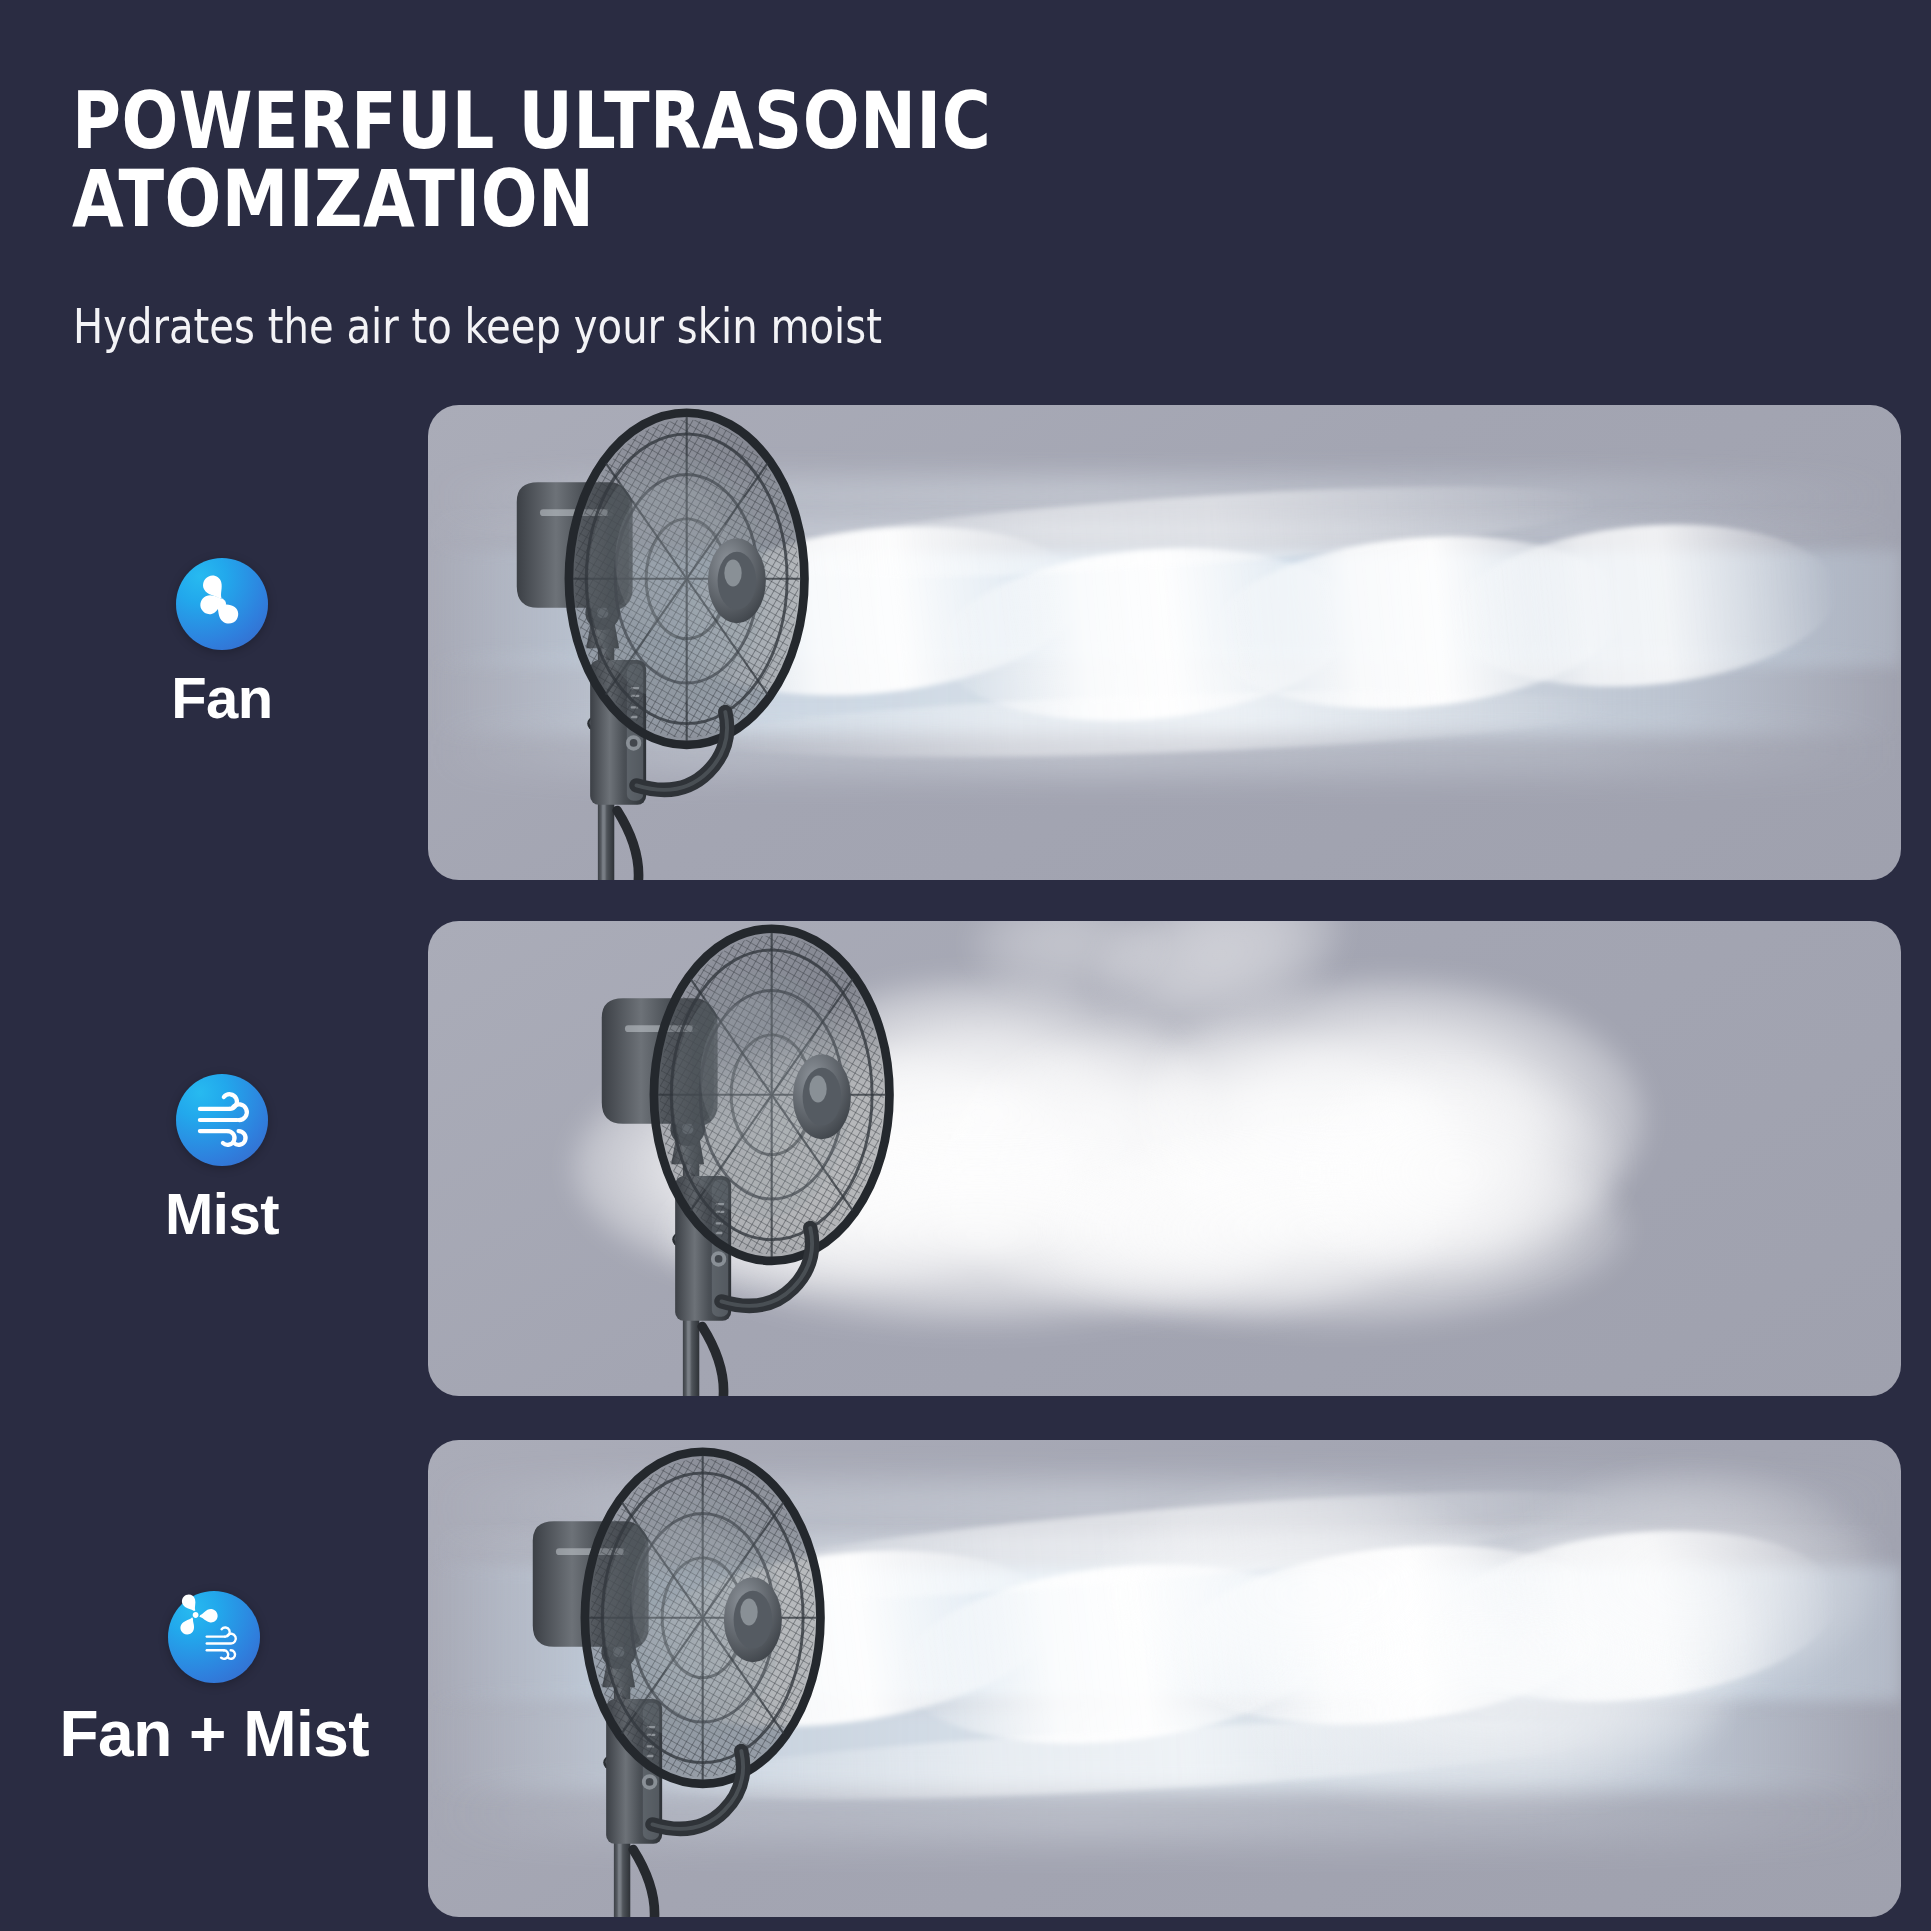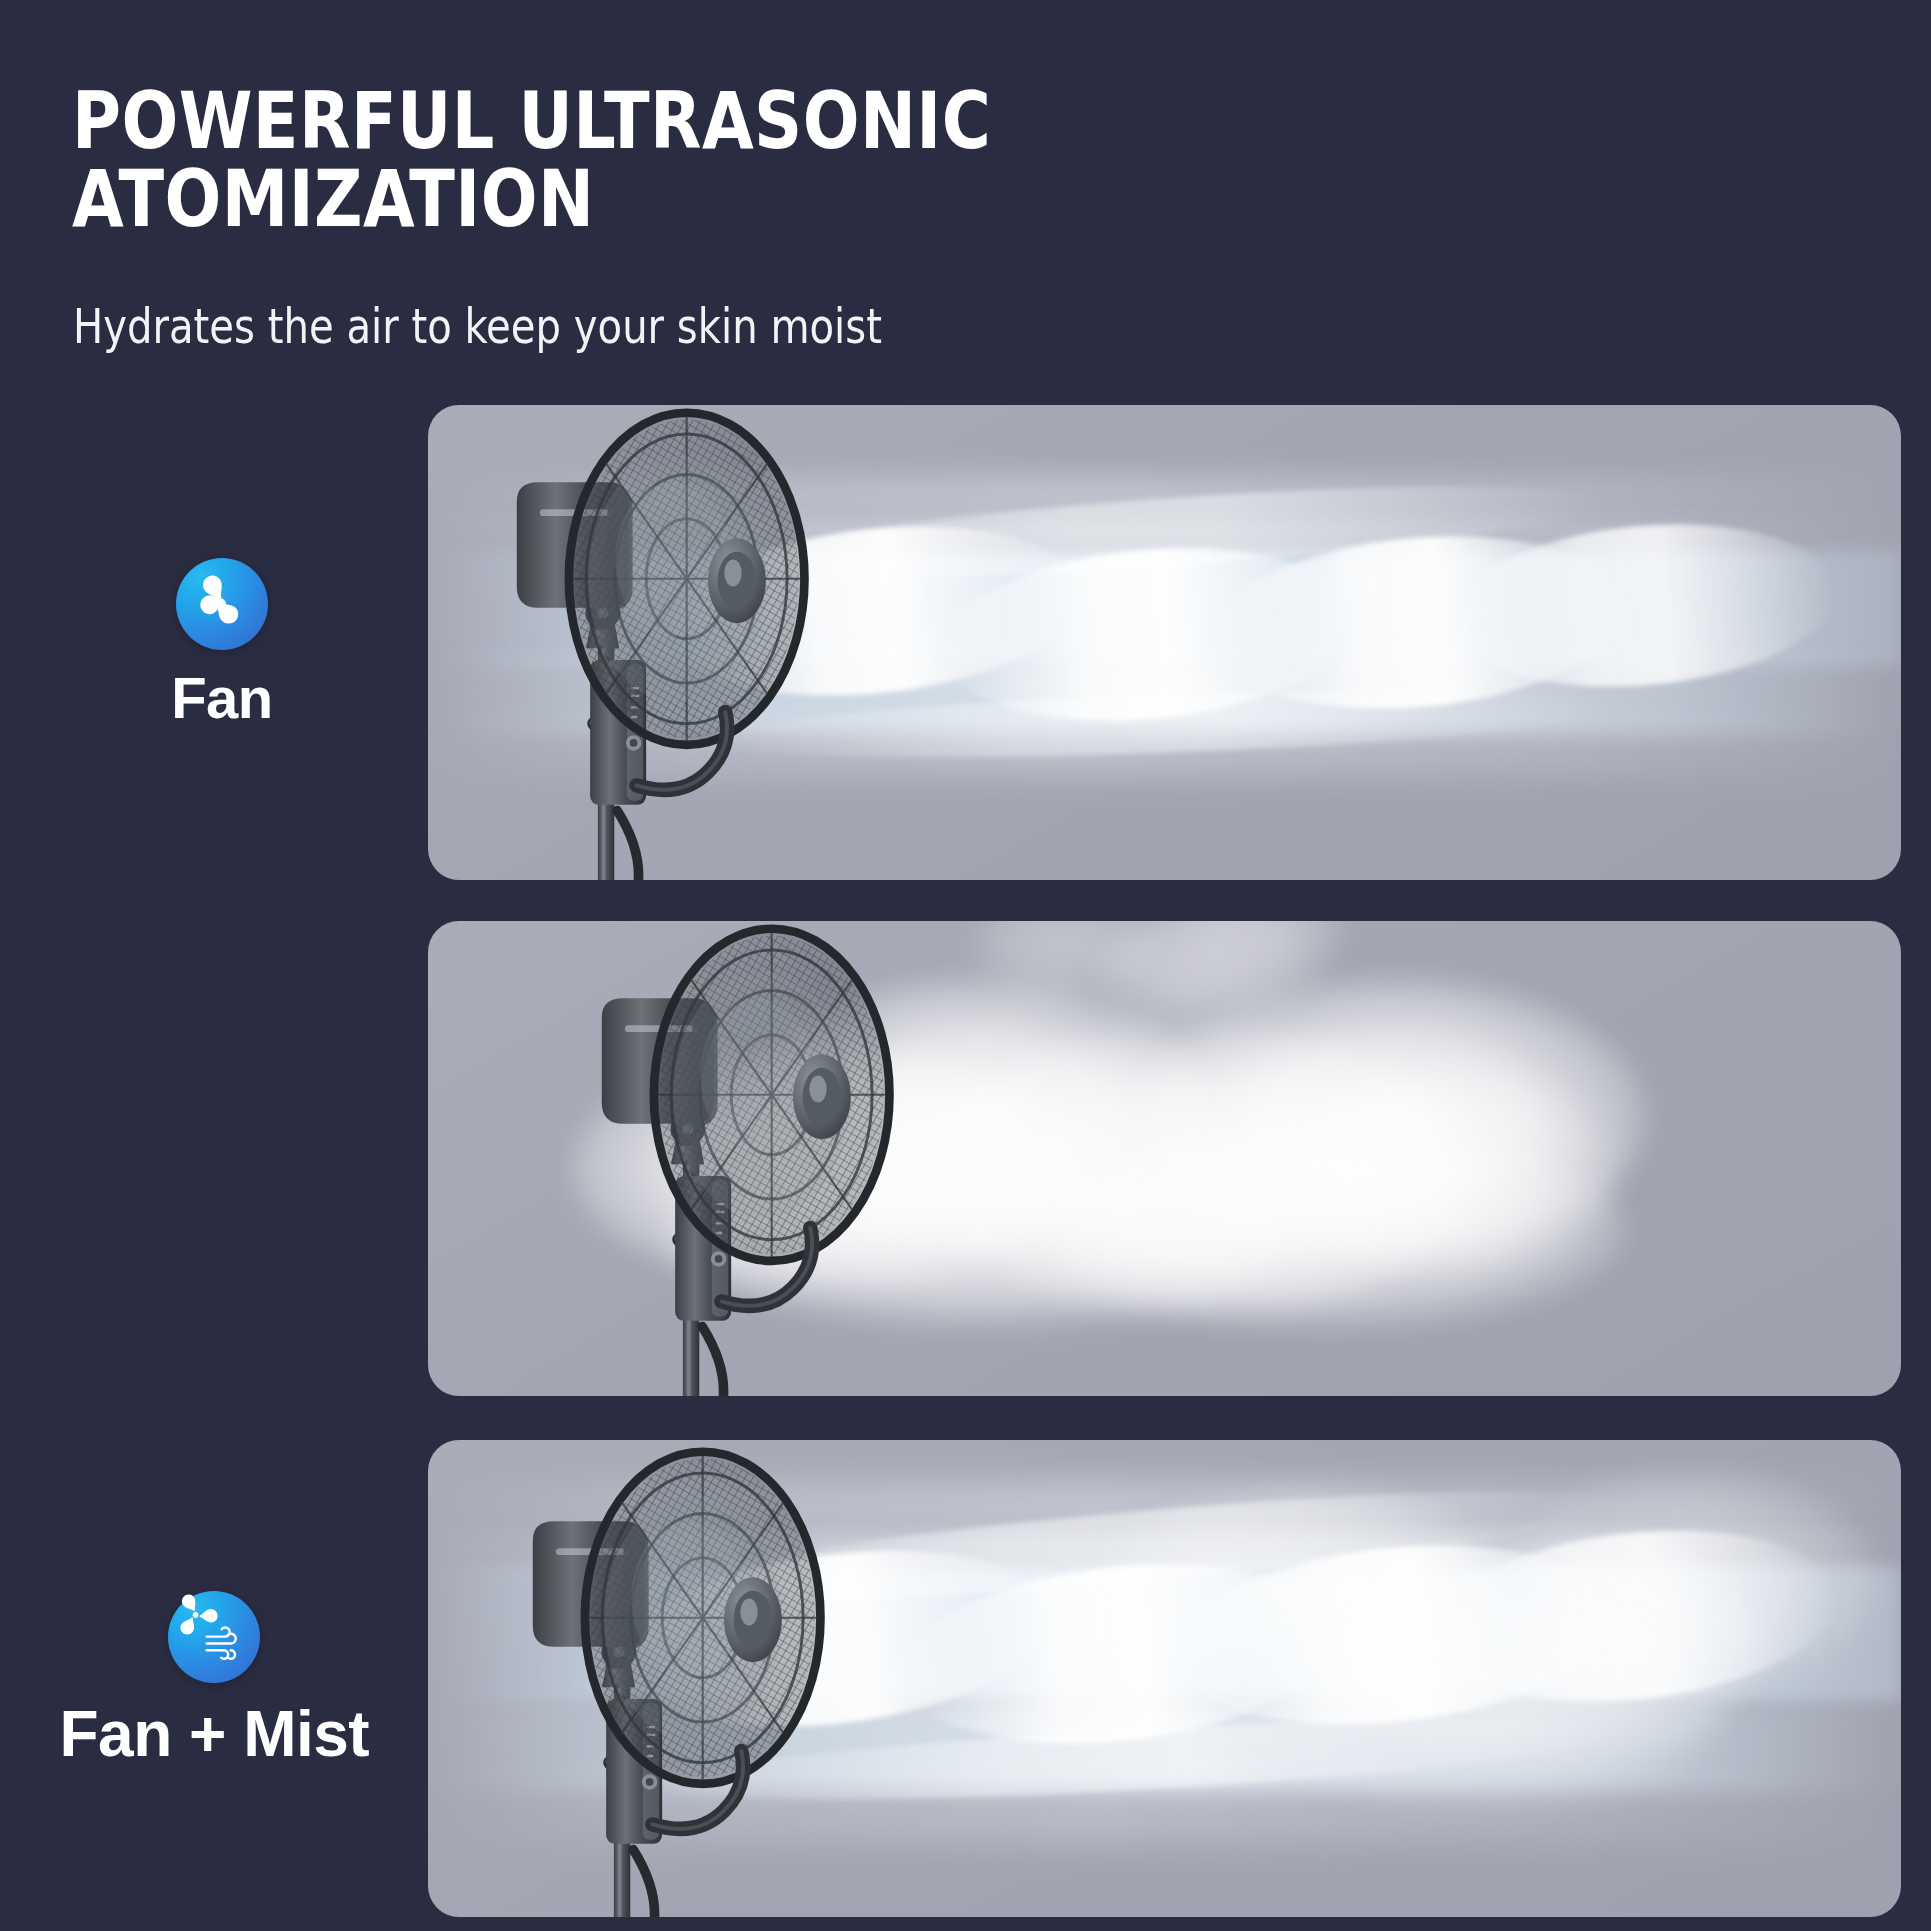--- a/index.html
+++ b/index.html
@@ -209,20 +209,36 @@
             <path d="M176 420 q24 38 22 72" fill="none" stroke="#26292e" stroke-width="10" stroke-linecap="round"></path>
           </svg>
         </div>
 
       </div>
     </div>
   </div>
 
   <div class="row row-2">
 
+    <div class="feature">
+      <div class="badge">
+        <svg viewBox="0 0 100 100" aria-hidden="true">
+          <g fill="none" stroke="#ffffff" stroke-width="4.6" stroke-linecap="round">
+            <path d="M26 38 h32"></path>
+            <path d="M26 50 h40"></path>
+            <path d="M26 62 h30"></path>
+            <path d="M58 38 a8 8 0 10 -6 -13"></path>
+            <path d="M66 50 a8.5 8.5 0 10 -6 -14" transform="translate(2,0)"></path>
+            <path d="M56 62 a7.5 7.5 0 11 -5 13"></path>
+            <path d="M68 62 a7.5 7.5 0 11 -5 13"></path>
+          </g>
+        </svg>
+      </div>
+      <div class="feature-label">Mist</div>
+    </div>
 
     <div class="panel">
       <div class="panel-inner">
 
         <div class="flow">
           <div class="mist-blob" style="left:145px;top:126px;width:502px;height:241px;"></div>
           <div class="mist-blob" style="left:319px;top:58px;width:463px;height:270px;"></div>
           <div class="mist-blob" style="left:502px;top:106px;width:541px;height:290px;"></div>
           <div class="mist-blob" style="left:714px;top:58px;width:502px;height:280px;"></div>
           <div class="mist-blob" style="left:241px;top:222px;width:618px;height:183px;opacity:.8;"></div>

